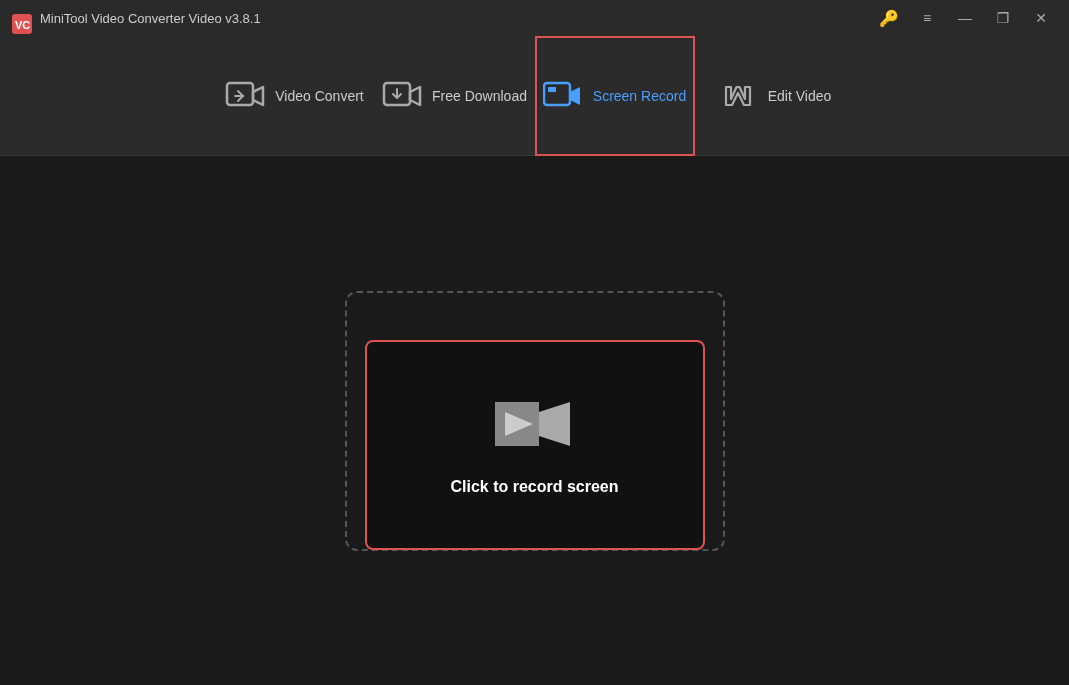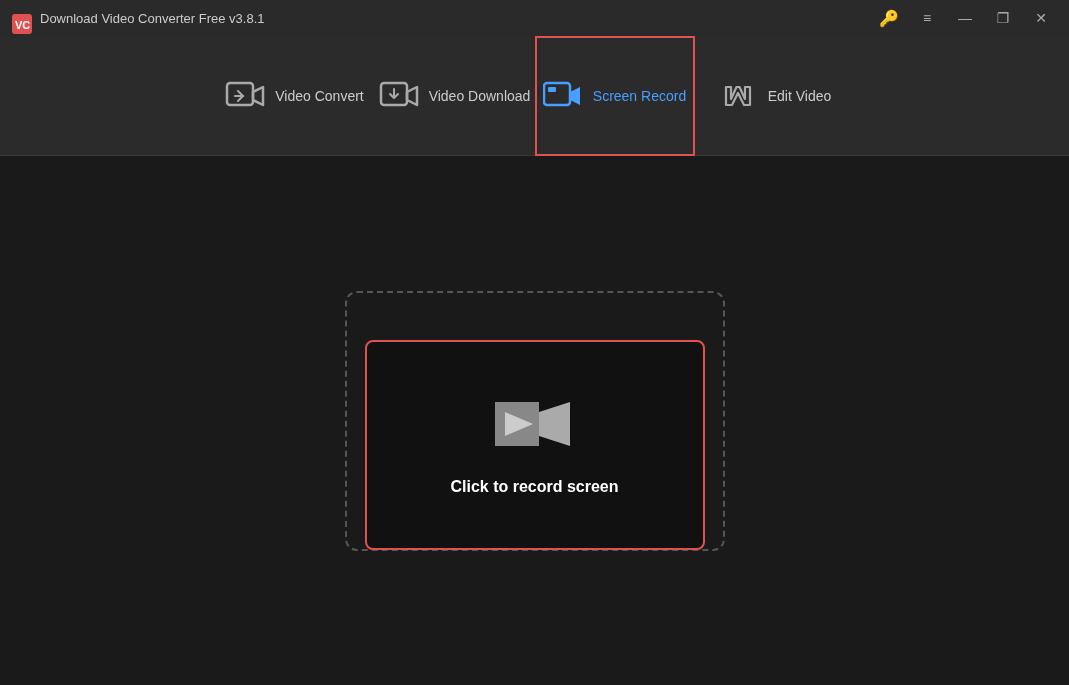--- a/index.html
+++ b/index.html
@@ -172,21 +172,21 @@
 
 <div class="title-bar">
   <div class="title-bar-left">
     <div class="app-logo">
 
       <svg width="20" height="20" viewBox="0 0 20 20">
         <rect width="20" height="20" rx="3" fill="#e05252"></rect>
         <text x="3" y="15" font-size="11" font-weight="bold" fill="white" font-family="Arial">VC</text>
       </svg>
     </div>
-    <span class="app-title">Download Video Converter Free v3.8.1</span>
+    <span class="app-title">MiniTool Video Converter Video v3.8.1</span>
   </div>
   <div class="title-bar-controls">
     <div class="title-btn">
       <span class="key-icon">🔑</span>
     </div>
     <div class="title-btn">
       <span>≡</span>
     </div>
     <div class="title-btn">
       <span>—</span>
@@ -215,21 +215,21 @@
   </div>
 
   <div class="nav-item">
     <div class="nav-icon">
       <svg width="40" height="34" viewBox="0 0 40 34">
         <rect x="2" y="4" width="26" height="22" rx="3" fill="none" stroke="#aaaaaa" stroke-width="2.5"></rect>
         <path d="M28 13 L38 8 L38 26 L28 21 Z" fill="none" stroke="#aaaaaa" stroke-width="2.5" stroke-linejoin="round"></path>
         <path d="M15 10 L15 18 M11 15 L15 19 L19 15" fill="none" stroke="#aaaaaa" stroke-width="2" stroke-linecap="round" stroke-linejoin="round"></path>
       </svg>
     </div>
-    <span class="nav-label">Video Download</span>
+    <span class="nav-label">Free Download</span>
   </div>
 
   <div class="nav-item active">
     <div class="nav-icon">
       <svg width="40" height="34" viewBox="0 0 40 34">
         <rect x="1" y="4" width="26" height="22" rx="3" fill="none" stroke="#4a9eff" stroke-width="2.5"></rect>
         <path d="M27 13 L37 8 L37 26 L27 21 Z" fill="#4a9eff"></path>
         <rect x="5" y="8" width="8" height="5" rx="1" fill="#4a9eff"></rect>
       </svg>
     </div>

